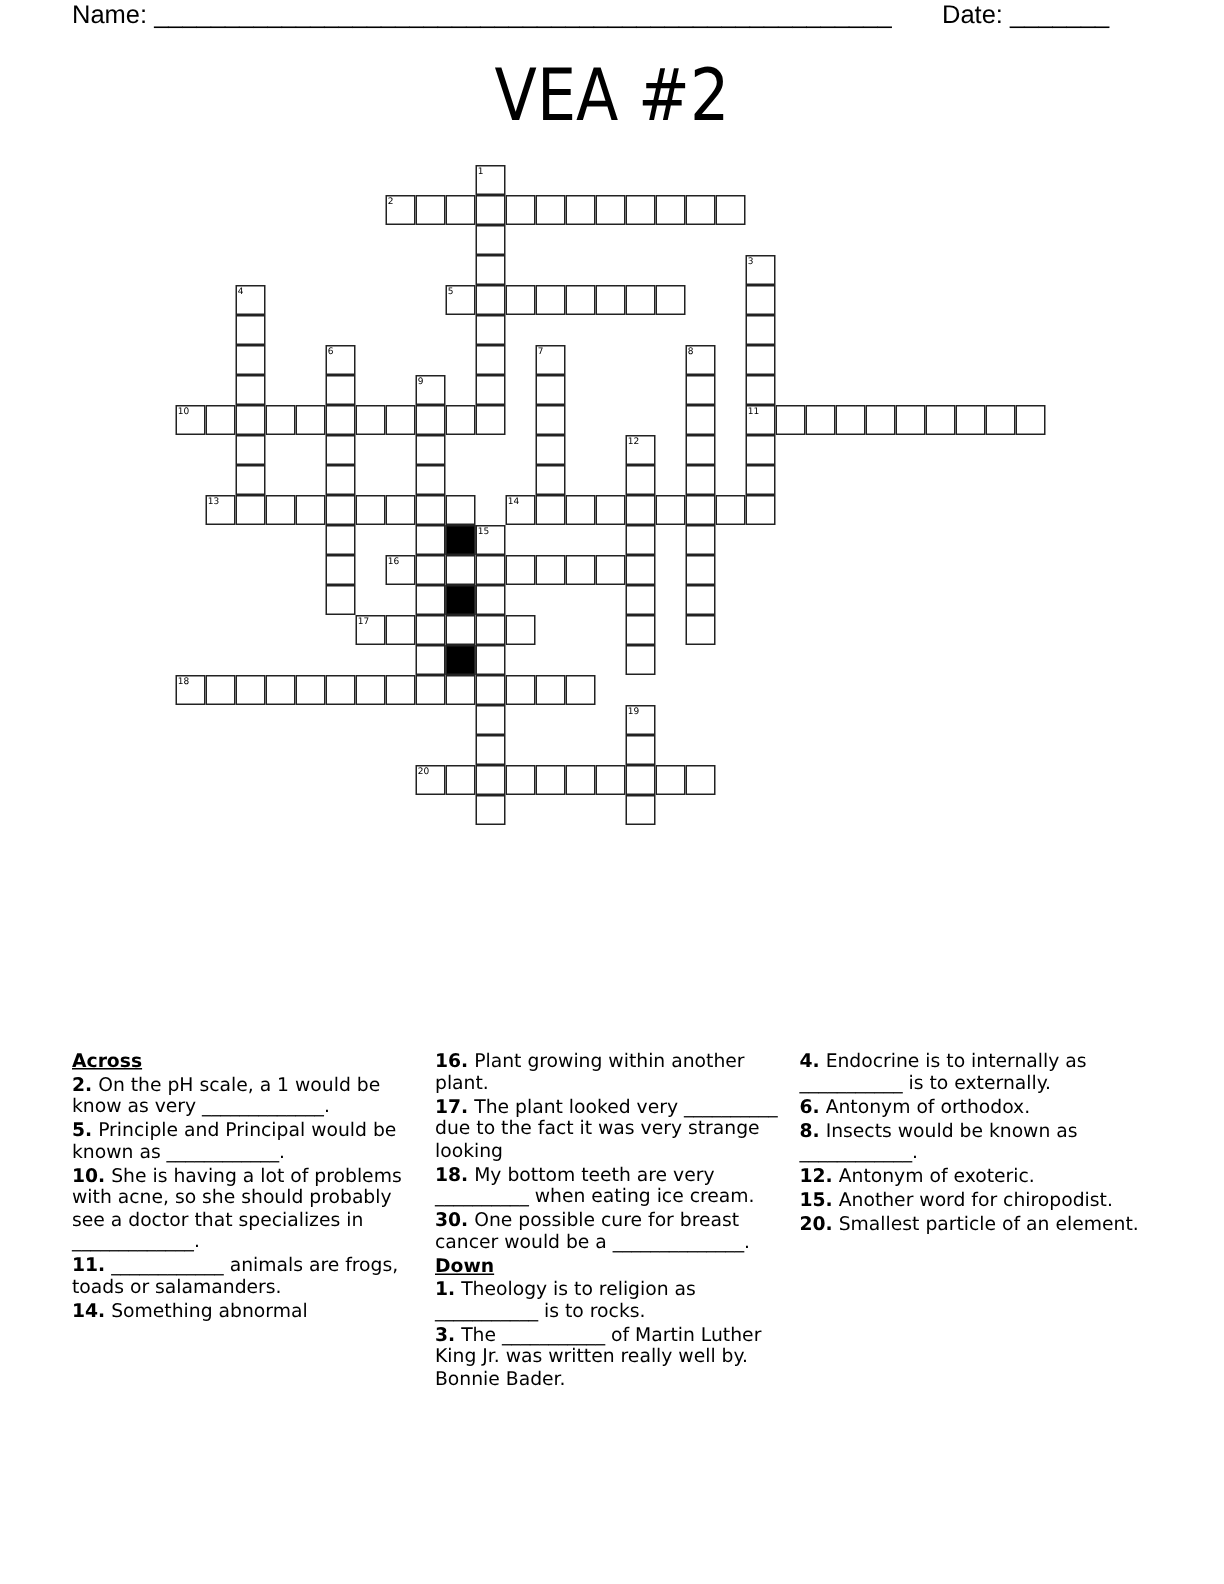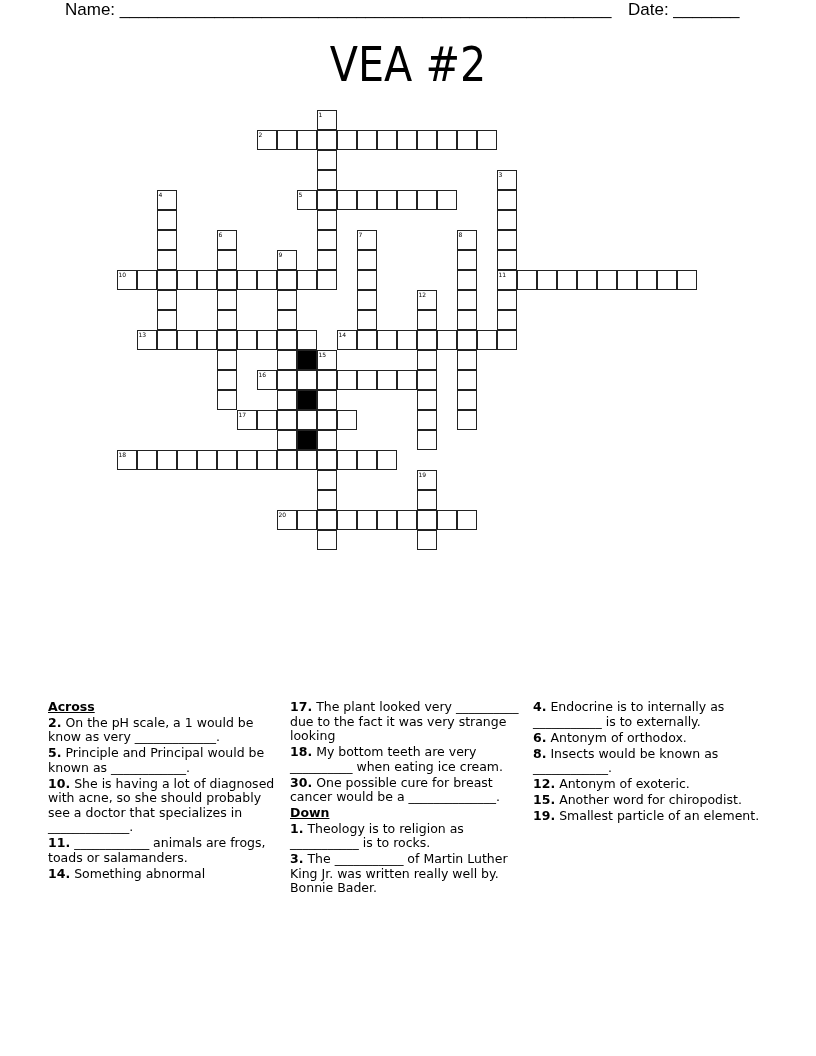--- a/index.html
+++ b/index.html
@@ -1,18 +1,18 @@
 <!DOCTYPE html>
 <html><head>
 <meta charset="utf-8">
 <style>
   html, body { margin: 0; padding: 0; background: #ffffff; }
   body { width: 816px; height: 1056px; position: relative; overflow: hidden; font-family: "Liberation Sans", sans-serif; color: #000; }
   .header { position: absolute; top: 0; left: 48px; font-size: 17px; line-height: 20px; }
-  .header .name { position: absolute; left: 17px; top: 0; white-space: nowrap; }
+  .header .name { position: absolute; left: 0; top: 0; white-space: nowrap; }
   .header .date { position: absolute; left: 580px; top: 0; white-space: nowrap; }
   .title { position: absolute; top: 34px; left: 0; width: 816px; text-align: center; font-family: "DejaVu Sans", sans-serif; font-size: 48px; line-height: 60px; font-weight: normal; letter-spacing: 0px; transform: scaleX(0.86); }
   .grid { position: absolute; left: 0; top: 0; width: 816px; height: 600px; }
   .cell { position: absolute; width: 20px; height: 20px; box-sizing: border-box; border: 1px solid #222; background: #fff; margin-left: -0.5px; margin-top: -0.5px; }
   .cell.black { background: #000; }
   .cell .num { position: absolute; left: 1px; top: 0px; font-size: 6px; line-height: 7px; font-family: "DejaVu Sans", sans-serif; color: #000; }
   .clues { position: absolute; top: 700px; font-family: "DejaVu Sans", sans-serif; font-size: 12.5px; line-height: 14.5px; }
   .col { position: absolute; top: 0; width: 236px; }
   .clue { margin-bottom: 1.5px; }
   .clue b { font-weight: bold; }
@@ -231,33 +231,34 @@
     <div class="cell black" style="left: 297px; top: 350px;"></div>
     <div class="cell black" style="left: 297px; top: 390px;"></div>
     <div class="cell black" style="left: 297px; top: 430px;"></div>
   </div>
 
 <div class="clues">
   <div class="col" style="left:48px;" id="col1">
     <div class="section-head">Across</div>
     <div class="clue"><b>2.</b><span> On the pH scale, a 1 would be know as very _____________.</span></div>
     <div class="clue"><b>5.</b><span> Principle and Principal would be known as ____________.</span></div>
-    <div class="clue"><b>10.</b><span> She is having a lot of diagnosed with acne, so she should probably see a doctor that specializes in _____________.</span></div>
+    <div class="clue"><b>10.</b><span> She is having a lot of problems with acne, so she should probably see a doctor that specializes in _____________.</span></div>
     <div class="clue"><b>11.</b><span> ____________ animals are frogs, toads or salamanders.</span></div>
     <div class="clue"><b>14.</b><span> Something abnormal</span></div>
   </div>
   <div class="col" style="left:290px;" id="col2">
+    <div class="clue"><b>16.</b><span> Plant growing within another plant.</span></div>
     <div class="clue"><b>17.</b><span> The plant looked very __________ due to the fact it was very strange looking</span></div>
     <div class="clue"><b>18.</b><span> My bottom teeth are very __________ when eating ice cream.</span></div>
     <div class="clue"><b>30.</b><span> One possible cure for breast cancer would be a ______________.</span></div>
     <div class="section-head">Down</div>
     <div class="clue"><b>1.</b><span> Theology is to religion as ___________ is to rocks.</span></div>
     <div class="clue"><b>3.</b><span> The ___________ of Martin Luther King Jr. was written really well by. Bonnie Bader.</span></div>
   </div>
   <div class="col" style="left:533px;" id="col3">
     <div class="clue"><b>4.</b><span> Endocrine is to internally as ___________ is to externally.</span></div>
     <div class="clue"><b>6.</b><span> Antonym of orthodox.</span></div>
     <div class="clue"><b>8.</b><span> Insects would be known as ____________.</span></div>
     <div class="clue"><b>12.</b><span> Antonym of exoteric.</span></div>
     <div class="clue"><b>15.</b><span> Another word for chiropodist.</span></div>
-    <div class="clue"><b>19.</b><span> Smallest particle of an element.</span></div>
+    <div class="clue"><b>20.</b><span> Smallest particle of an element.</span></div>
   </div>
 </div>
 
 </body></html>

